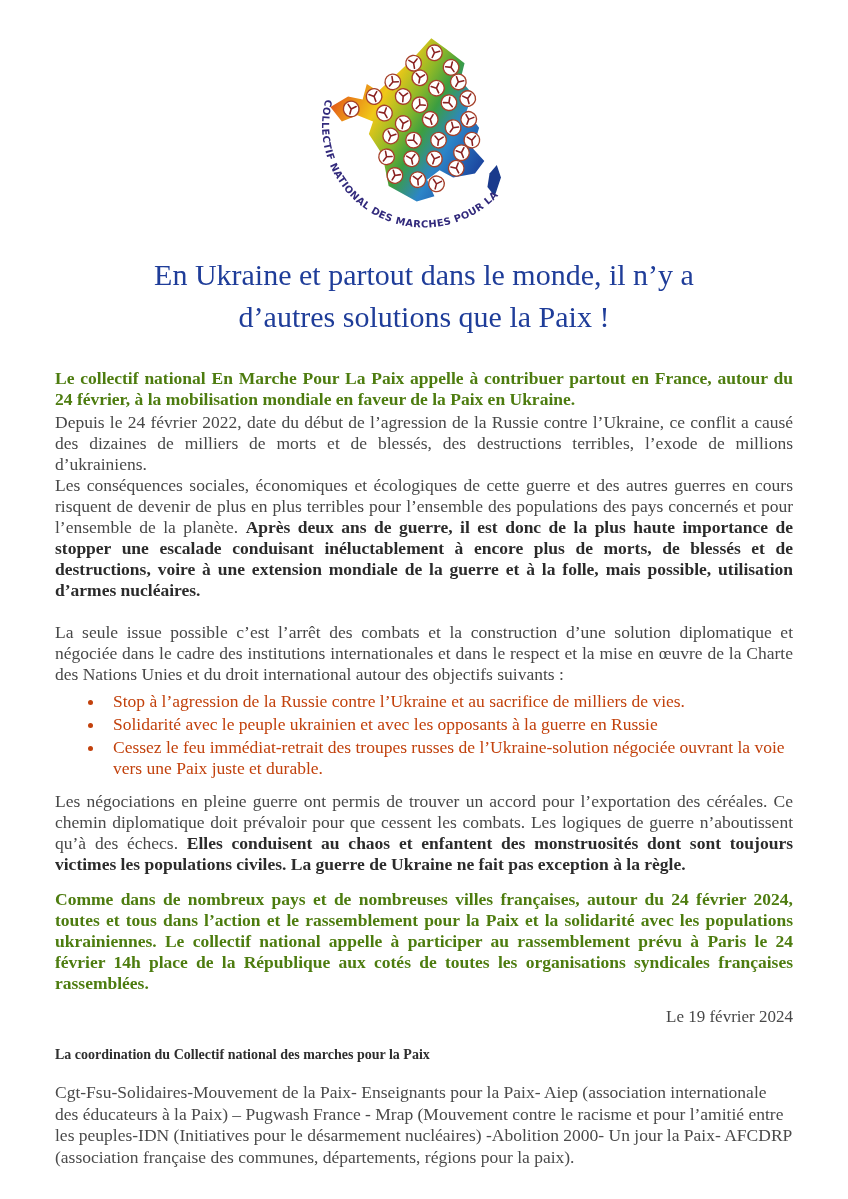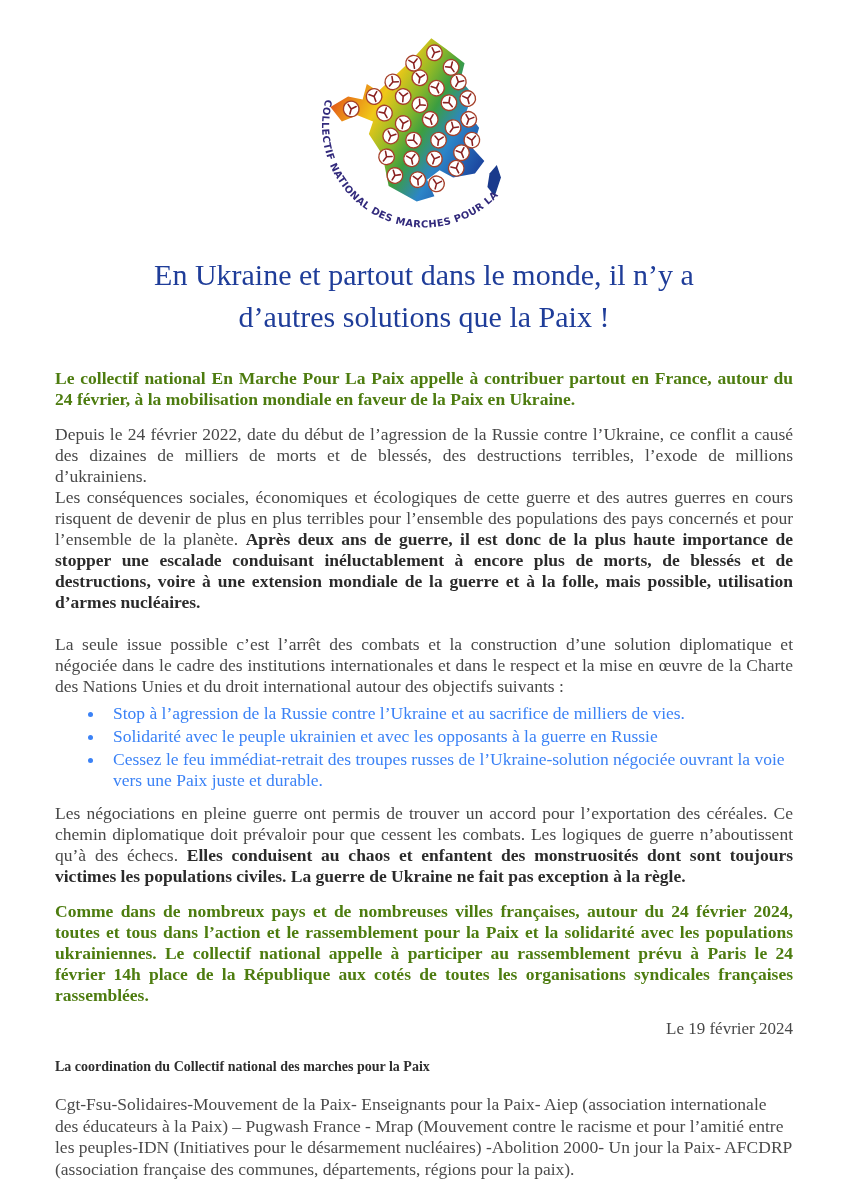--- a/index.html
+++ b/index.html
@@ -18,28 +18,28 @@
   .para{
     font-size:17.5px;line-height:21px;color:#484848;
     text-align:justify;margin:0;
   }
   .para strong{color:#2b2b2b;}
   .bold-para{
     font-size:17.5px;line-height:21px;color:#4d7c0f;font-weight:bold;
     text-align:justify;margin:0;
   }
   .mt-intro{margin-top:30px;}
-  .mt-block{margin-top:14px;}
+  .mt-block{margin-top:2px;}
   .mt-issue{margin-top:21px;}
   .mt-negoc{margin-top:12px;}
   .mt-comme{margin-top:14px;}
   .mt-exig{margin-top:14px;}
   ul.objectives{
     margin:6px 0 0 0;padding:0 0 0 50px;
-    font-size:17.5px;line-height:21px;color:#3b82f6;
+    font-size:17.5px;line-height:21px;color:#c2410c;
   }
   ul.objectives li{padding-left:8px;margin:0 0 2px 0;text-align:left;}
   .date-line{
     margin-top:12px;font-size:17px;line-height:21px;
     color:#484848;text-align:right;
   }
   .coord-heading{
     margin-top:12px;font-size:14px;line-height:22px;
     color:#2e2e2e;font-weight:bold;text-align:left;
   }

